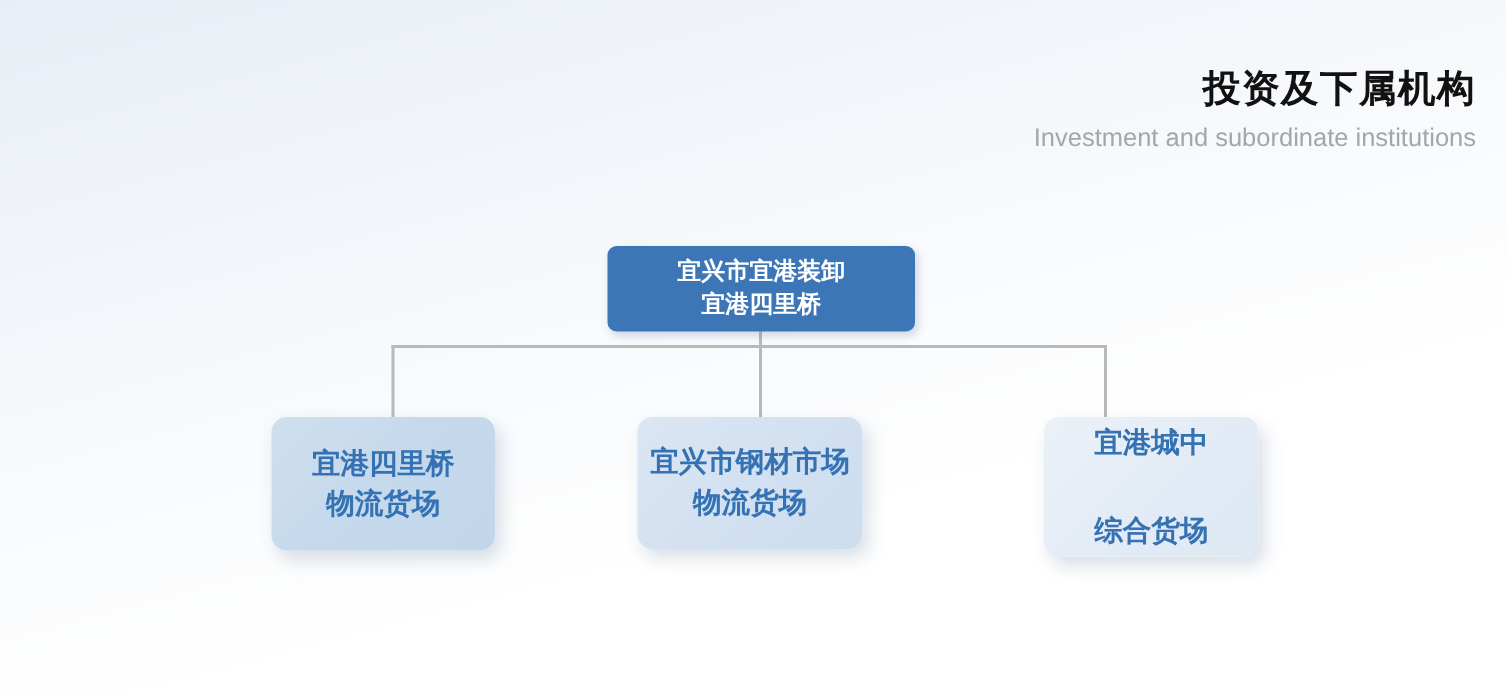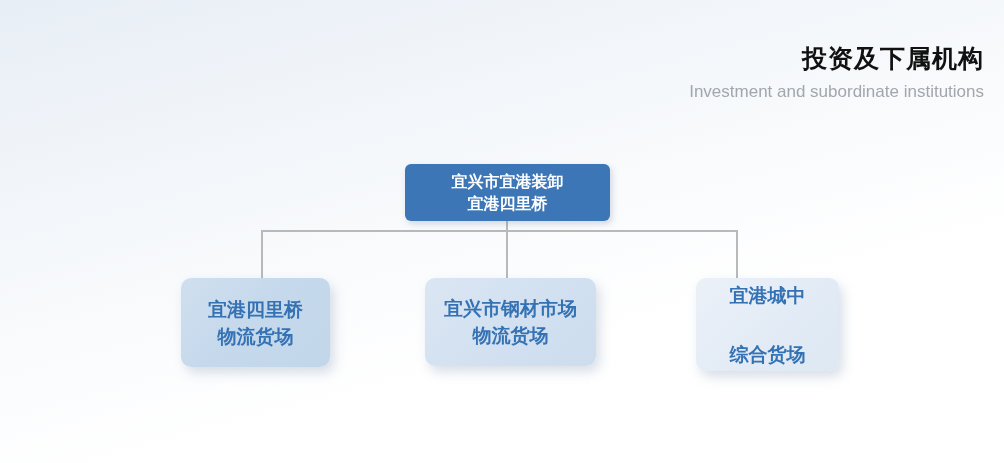--- a/index.html
+++ b/index.html
@@ -81,21 +81,21 @@
 
   .node-child-1 {
     left: 181px;
     width: 149px;
     height: 89px;
     background: linear-gradient(135deg, #cfdfef 0%, #c6d9ec 45%, #c2d6ea 100%);
   }
 
   .node-child-2 {
     left: 425px;
-    width: 171px;
+    width: 150px;
     height: 88px;
     background: linear-gradient(135deg, #dbe6f3 0%, #d3e1f1 45%, #cdddee 100%);
   }
 
   .node-child-3 {
     left: 696px;
     width: 143px;
     height: 93px;
     background: linear-gradient(135deg, #ecf1f8 0%, #e4ecf6 45%, #dde8f3 100%);
     gap: 32px;

